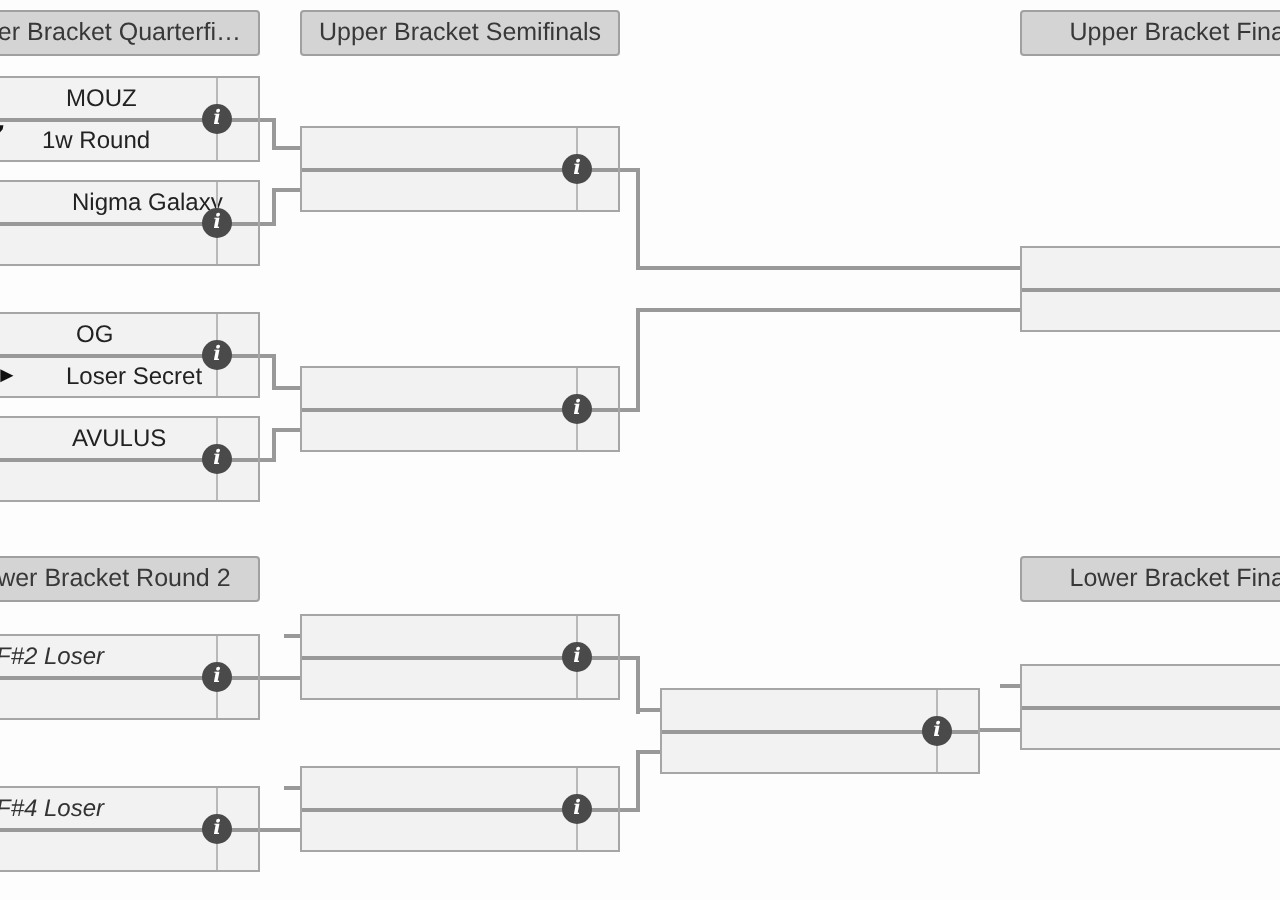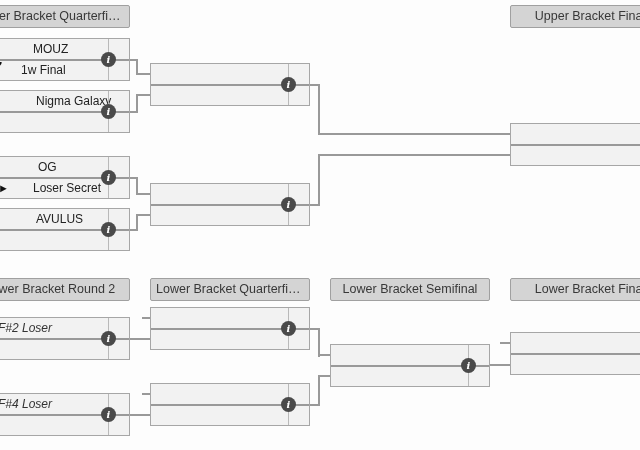--- a/index.html
+++ b/index.html
@@ -75,34 +75,33 @@
   <div class="line" style="left:318px;top:354px;width:12px;height:2px"></div>
 
   <div class="line" style="left:289px;top:404px;width:31px;height:2px"></div>
   <div class="line" style="left:318px;top:375px;width:2px;height:31px"></div>
   <div class="line" style="left:318px;top:375px;width:12px;height:2px"></div>
 
   <div class="line" style="left:500px;top:342px;width:10px;height:2px"></div>
   <div class="line" style="left:468px;top:364px;width:42px;height:2px"></div>
 
   <div class="hdr" style="left:-30px;top:5px">Upper Bracket Quarterfinals</div>
+  <div class="hdr" style="left:150px;top:5px">Upper Bracket Semifinals</div>
   <div class="hdr" style="left:510px;top:5px">Upper Bracket Final</div>
   <div class="hdr" style="left:-30px;top:278px">Lower Bracket Round 2</div>
-  <div class="hdr" style="left:150px;top:278px">Lower Bracket Quarterfinals</div>
-  <div class="hdr" style="left:330px;top:278px">Lower Bracket Semifinal</div>
   <div class="hdr" style="left:510px;top:278px">Lower Bracket Final</div>
 
   <div class="match" style="left:-30px;top:38px">
     <div class="row r1" style="padding-left:62px">
       <span>MOUZ</span>
     </div>
     <div class="sep"></div>
     <div class="row r2" style="padding-left:50px">
       <span class="logo onew">7</span>
-      <span>1w Final</span>
+      <span>1w Round</span>
     </div>
     <div class="vdiv"></div>
     <div class="info-icon">i</div>
   </div>
 
   <div class="match" style="left:-30px;top:90px">
     <div class="row r1" style="padding-left:65px">
       <span>Nigma Galaxy</span>
     </div>
     <div class="sep"></div>

